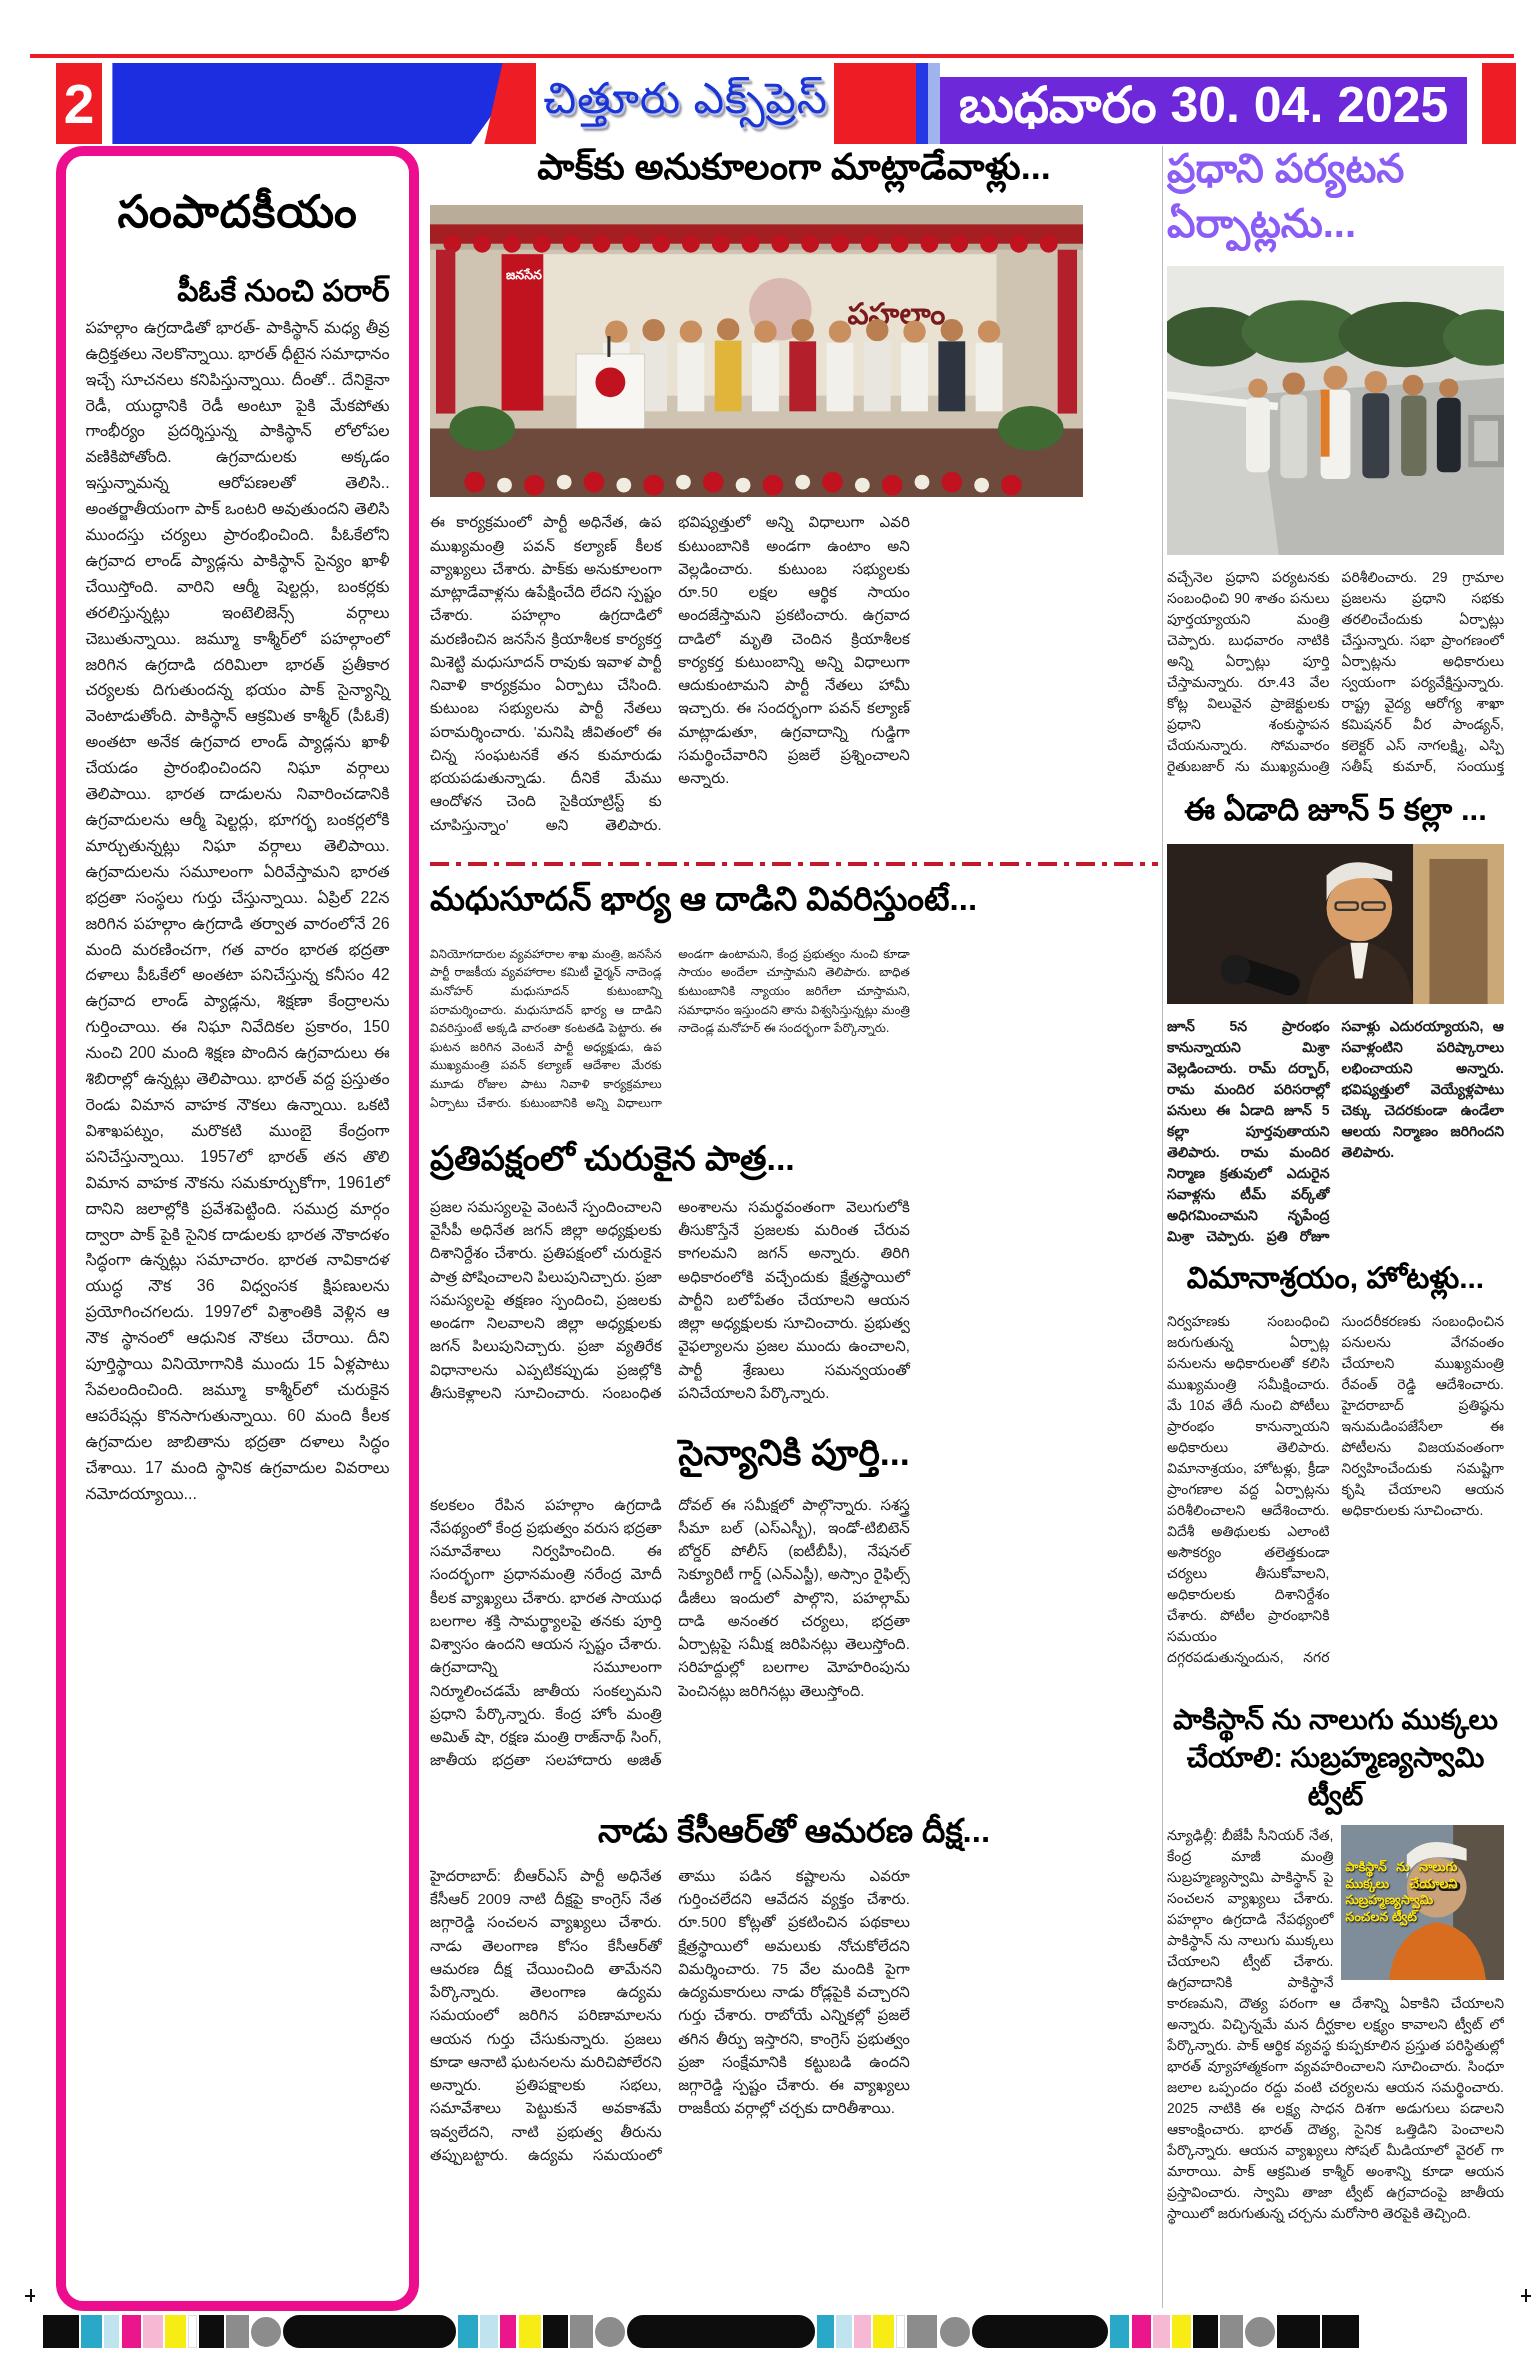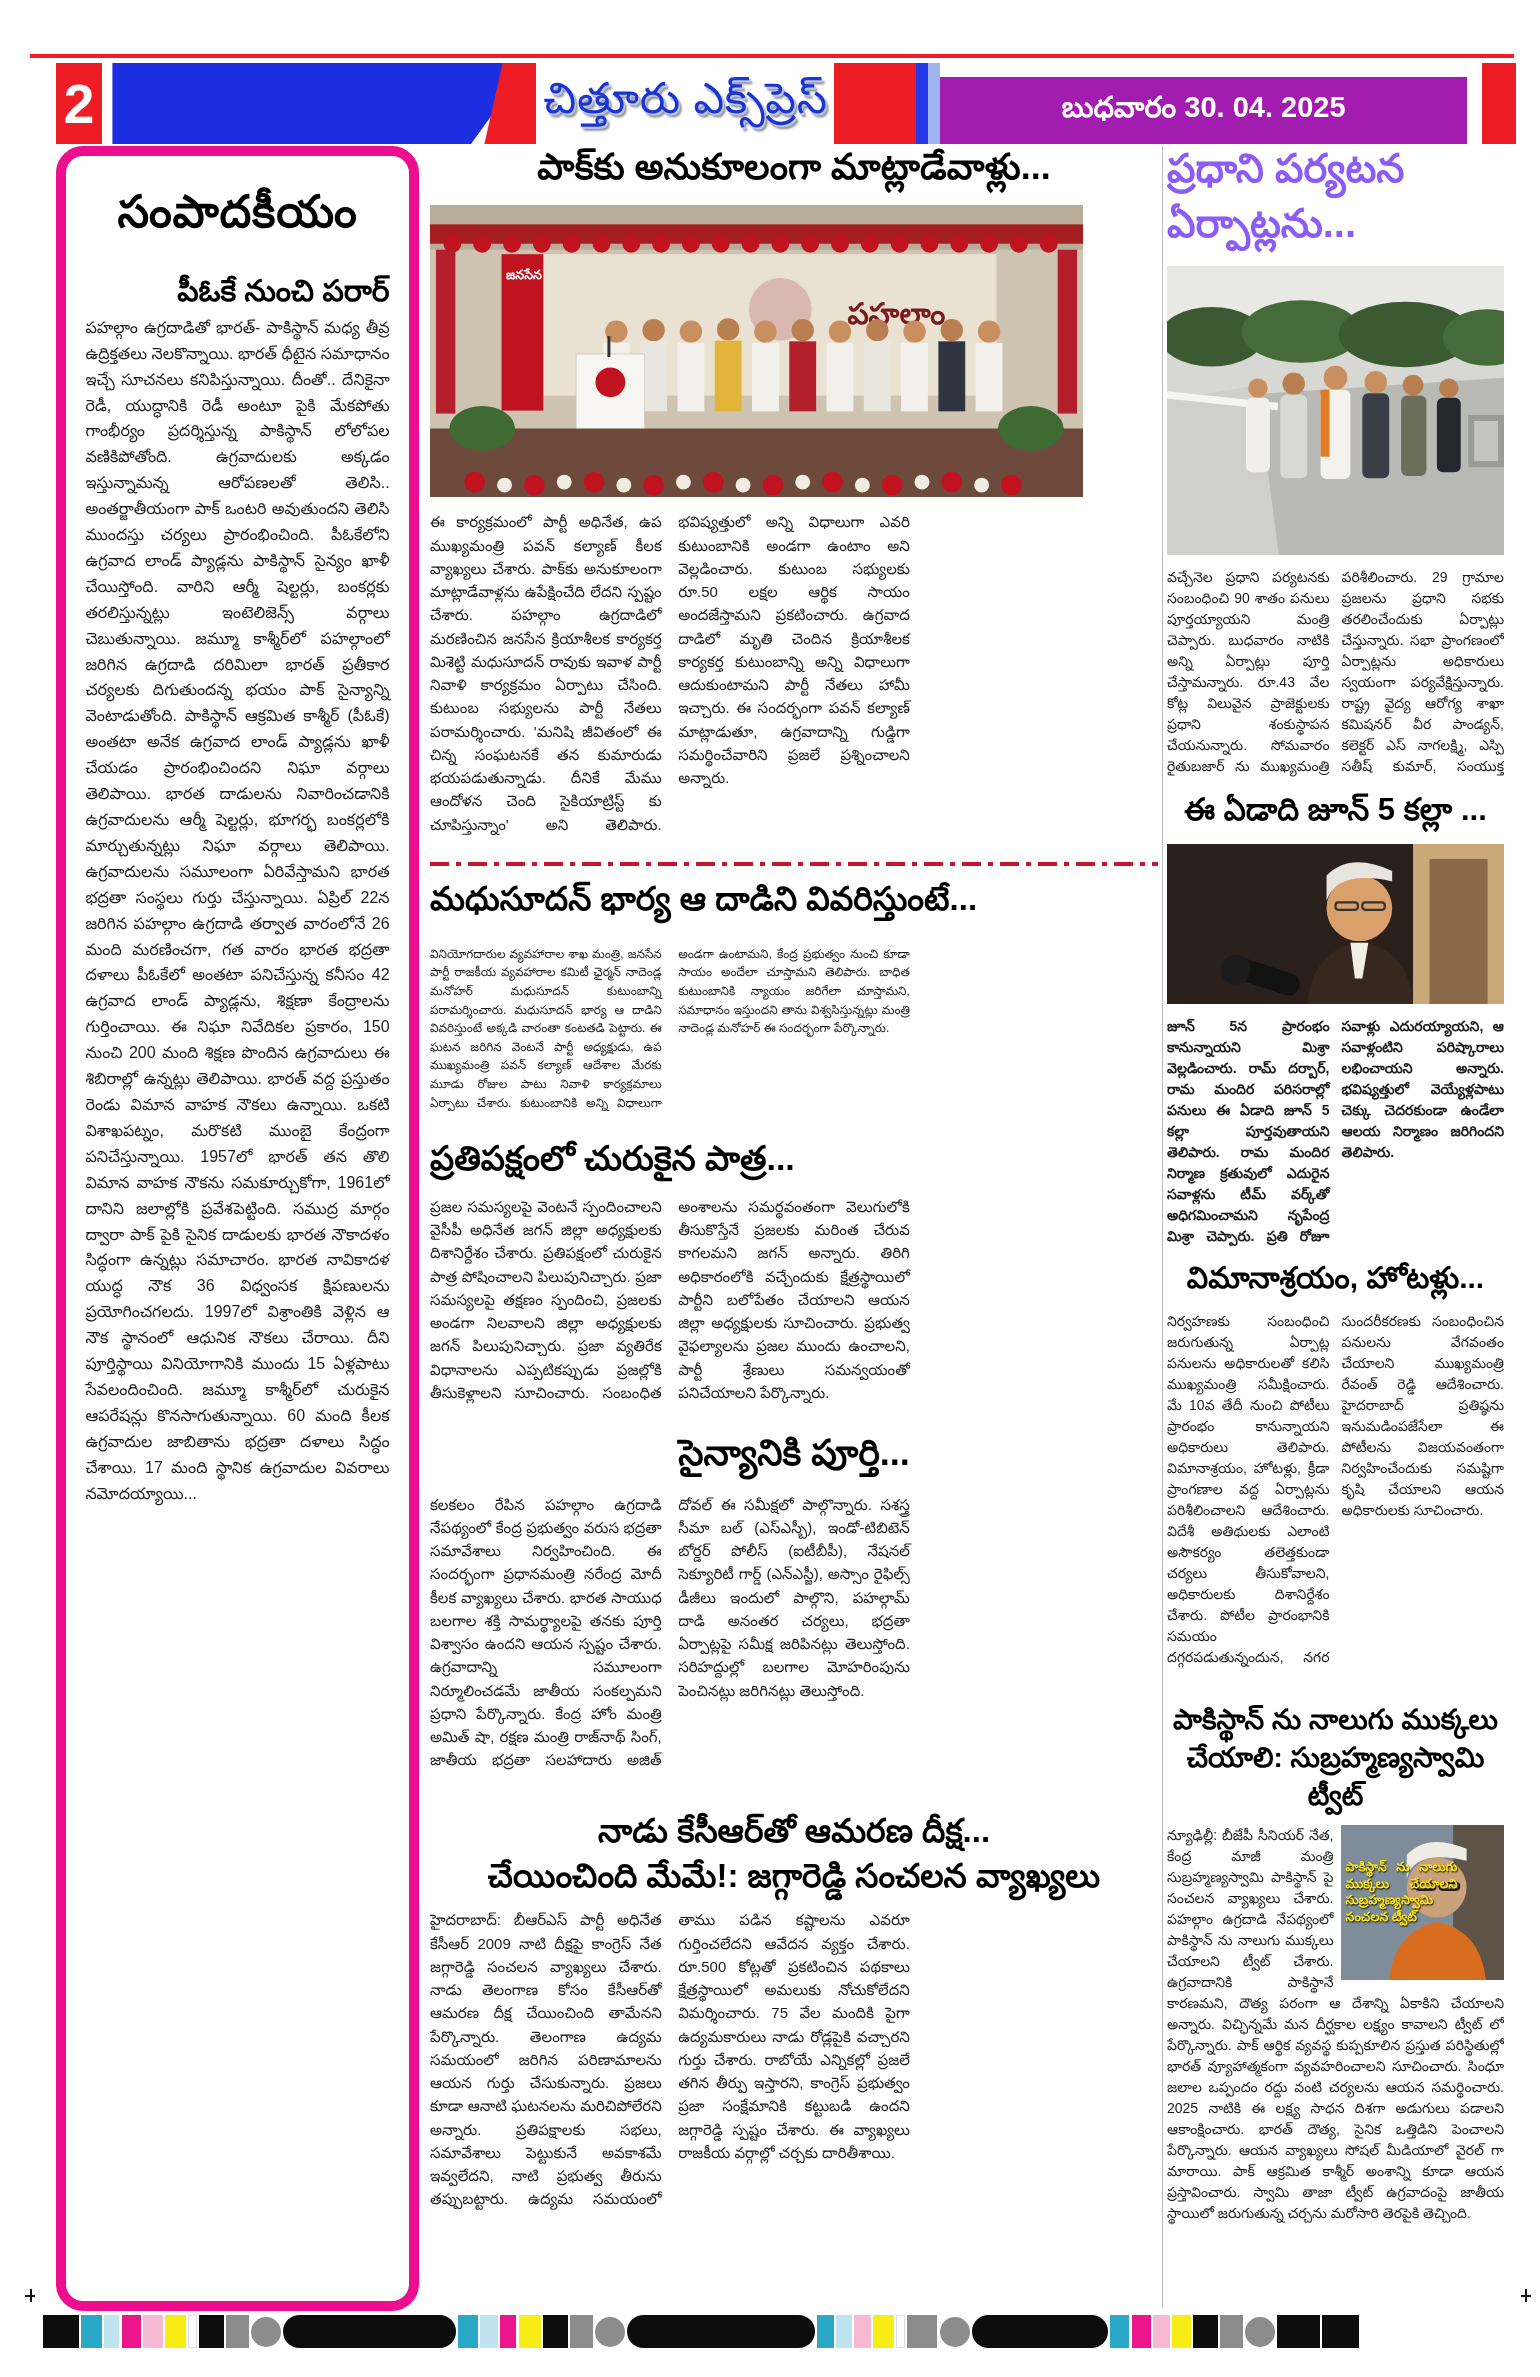--- a/index.html
+++ b/index.html
@@ -12,21 +12,21 @@
   .hdr { position:absolute; left:56px; top:63px; width:1460px; height:81px; display:flex; align-items:stretch; }
   .hdr .pgnum { width:46px; background:#ee1c25; color:#fff; font-weight:bold; font-size:55px; display:flex; align-items:center; justify-content:center; }
   .hdr .gap1 { width:10.4px; background:#fff; }
   .hdr .blueslant { width:417px; background:#1d2ee0; clip-path:polygon(0 0,100% 0,86% 100%,0 100%); }
   .hdr .redwedge { width:52px; background:#ee1c25; clip-path:polygon(35% 0,100% 0,100% 100%,0 100%); margin-left:-45px; }
   .hdr .mastwrap { width:298px; background:#fff; display:flex; align-items:center; justify-content:center; }
   .hdr .mast { color:#1a35d6; font-weight:400; font-size:43px; letter-spacing:0.7px; text-shadow:1.5px 1.5px 0 #bcc4f2, 3px 3.7px 2.2px #8a8a8a; white-space:nowrap; }
   .hdr .redseg { width:82px; background:#ee1c25; }
   .hdr .bluestripe { width:12px; background:#2438e6; }
   .hdr .ltstripe { width:12px; background:#9fb4ee; }
-  .hdr .datebox { flex:1; background:#a21caf; color:#fff; display:flex; align-items:center; justify-content:center; font-weight:bold; font-size:29px; white-space:nowrap;margin-top:14px; }
+  .hdr .datebox { flex:1; background:#6d28d9; color:#fff; display:flex; align-items:center; justify-content:center; font-weight:bold; font-size:50px; white-space:nowrap;margin-top:14px; }
   .hdr .gap2 { width:15px; background:#fff; }
   .hdr .redend { width:34px; background:#ee1c25; }
 
   
   .editorial { position:absolute; left:56px; top:146px; width:363px; height:2165px; border:10.4px solid #ec0e8f; border-radius:27px; background:#fff; padding:19.4px 19.4px 15px 19.4px; overflow:hidden; }
   .ed-title { text-align:center; font-size:45px; font-weight:900; color:#000; letter-spacing:0.7px; margin-top:10.4px; }
   .ed-head { text-align:right; font-size:30px; font-weight:bold; color:#000; margin-top:25px; }
   .ed-body { font-size:16px; line-height:1.62; text-align:justify; color:#1c1c1c; }
 
   
@@ -200,21 +200,21 @@
 
     <h2 class="c-h2">మధుసూదన్ భార్య ఆ దాడిని వివరిస్తుంటే...</h2>
     <div class="colbody bodyB">వినియోగదారుల వ్యవహారాల శాఖ మంత్రి, జనసేన పార్టీ రాజకీయ వ్యవహారాల కమిటీ ఛైర్మన్ నాదెండ్ల మనోహర్ మధుసూదన్ కుటుంబాన్ని పరామర్శించారు. మధుసూదన్ భార్య ఆ దాడిని వివరిస్తుంటే అక్కడి వారంతా కంటతడి పెట్టారు. ఈ ఘటన జరిగిన వెంటనే పార్టీ అధ్యక్షుడు, ఉప ముఖ్యమంత్రి పవన్ కల్యాణ్ ఆదేశాల మేరకు మూడు రోజుల పాటు నివాళి కార్యక్రమాలు ఏర్పాటు చేశారు. కుటుంబానికి అన్ని విధాలుగా అండగా ఉంటామని, కేంద్ర ప్రభుత్వం నుంచి కూడా సాయం అందేలా చూస్తామని తెలిపారు. బాధిత కుటుంబానికి న్యాయం జరిగేలా చూస్తామని, సమాధానం ఇస్తుందని తాను విశ్వసిస్తున్నట్లు మంత్రి నాదెండ్ల మనోహర్ ఈ సందర్భంగా పేర్కొన్నారు.</div>
 
     <h2 class="c-h3">ప్రతిపక్షంలో చురుకైన పాత్ర...</h2>
     <div class="colbody bodyC">ప్రజల సమస్యలపై వెంటనే స్పందించాలని వైసీపీ అధినేత జగన్ జిల్లా అధ్యక్షులకు దిశానిర్దేశం చేశారు. ప్రతిపక్షంలో చురుకైన పాత్ర పోషించాలని పిలుపునిచ్చారు. ప్రజా సమస్యలపై తక్షణం స్పందించి, ప్రజలకు అండగా నిలవాలని జిల్లా అధ్యక్షులకు జగన్ పిలుపునిచ్చారు. ప్రజా వ్యతిరేక విధానాలను ఎప్పటికప్పుడు ప్రజల్లోకి తీసుకెళ్లాలని సూచించారు. సంబంధిత అంశాలను సమర్థవంతంగా వెలుగులోకి తీసుకొస్తేనే ప్రజలకు మరింత చేరువ కాగలమని జగన్ అన్నారు. తిరిగి అధికారంలోకి వచ్చేందుకు క్షేత్రస్థాయిలో పార్టీని బలోపేతం చేయాలని ఆయన జిల్లా అధ్యక్షులకు సూచించారు. ప్రభుత్వ వైఫల్యాలను ప్రజల ముందు ఉంచాలని, పార్టీ శ్రేణులు సమన్వయంతో పనిచేయాలని పేర్కొన్నారు.</div>
 
     <h2 class="c-h4">సైన్యానికి పూర్తి...</h2>
     <div class="colbody bodyD">కలకలం రేపిన పహల్గాం ఉగ్రదాడి నేపథ్యంలో కేంద్ర ప్రభుత్వం వరుస భద్రతా సమావేశాలు నిర్వహించింది. ఈ సందర్భంగా ప్రధానమంత్రి నరేంద్ర మోదీ కీలక వ్యాఖ్యలు చేశారు. భారత సాయుధ బలగాల శక్తి సామర్థ్యాలపై తనకు పూర్తి విశ్వాసం ఉందని ఆయన స్పష్టం చేశారు. ఉగ్రవాదాన్ని సమూలంగా నిర్మూలించడమే జాతీయ సంకల్పమని ప్రధాని పేర్కొన్నారు. కేంద్ర హోం మంత్రి అమిత్ షా, రక్షణ మంత్రి రాజ్‌నాథ్ సింగ్, జాతీయ భద్రతా సలహాదారు అజిత్ దోవల్ ఈ సమీక్షలో పాల్గొన్నారు. సశస్త్ర సీమా బల్ (ఎస్ఎస్బీ), ఇండో-టిబిటెన్ బోర్డర్ పోలీస్ (ఐటీబీపీ), నేషనల్ సెక్యూరిటీ గార్డ్ (ఎన్ఎస్జీ), అస్సాం రైఫిల్స్ డీజీలు ఇందులో పాల్గొని, పహల్గామ్ దాడి అనంతర చర్యలు, భద్రతా ఏర్పాట్లపై సమీక్ష జరిపినట్లు తెలుస్తోంది. సరిహద్దుల్లో బలగాల మోహరింపును పెంచినట్లు జరిగినట్లు తెలుస్తోంది.</div>
 
-    <h2 class="c-h5"><span>నాడు కేసీఆర్‌తో ఆమరణ దీక్ష...</span><br><span>చేయించింది మేమే!: జగ్గారెడ్డి సంచలన వ్యాఖ్యలు</span></h2>
+    <h2 class="c-h5"><span>నాడు కేసీఆర్‌తో ఆమరణ దీక్ష...</span><br></h2>
     <div class="colbody bodyE">హైదరాబాద్: బీఆర్ఎస్ పార్టీ అధినేత కేసీఆర్ 2009 నాటి దీక్షపై కాంగ్రెస్ నేత జగ్గారెడ్డి సంచలన వ్యాఖ్యలు చేశారు. నాడు తెలంగాణ కోసం కేసీఆర్‌తో ఆమరణ దీక్ష చేయించింది తామేనని పేర్కొన్నారు. తెలంగాణ ఉద్యమ సమయంలో జరిగిన పరిణామాలను ఆయన గుర్తు చేసుకున్నారు. ప్రజలు కూడా ఆనాటి ఘటనలను మరిచిపోలేరని అన్నారు. ప్రతిపక్షాలకు సభలు, సమావేశాలు పెట్టుకునే అవకాశమే ఇవ్వలేదని, నాటి ప్రభుత్వ తీరును తప్పుబట్టారు. ఉద్యమ సమయంలో తాము పడిన కష్టాలను ఎవరూ గుర్తించలేదని ఆవేదన వ్యక్తం చేశారు. రూ.500 కోట్లతో ప్రకటించిన పథకాలు క్షేత్రస్థాయిలో అమలుకు నోచుకోలేదని విమర్శించారు. 75 వేల మందికి పైగా ఉద్యమకారులు నాడు రోడ్లపైకి వచ్చారని గుర్తు చేశారు. రాబోయే ఎన్నికల్లో ప్రజలే తగిన తీర్పు ఇస్తారని, కాంగ్రెస్ ప్రభుత్వం ప్రజా సంక్షేమానికి కట్టుబడి ఉందని జగ్గారెడ్డి స్పష్టం చేశారు. ఈ వ్యాఖ్యలు రాజకీయ వర్గాల్లో చర్చకు దారితీశాయి.</div>
   </section>
 
   <div class="vrule"></div>
 
   <aside class="rightcol">
     <h2 class="r-h">ప్రధాని పర్యటన ఏర్పాట్లను...</h2>
 
     <svg class="photoB" viewBox="0 0 452 388" preserveAspectRatio="none">
       <rect x="0" y="0" width="452" height="388" fill="#d7d7d3"></rect>

